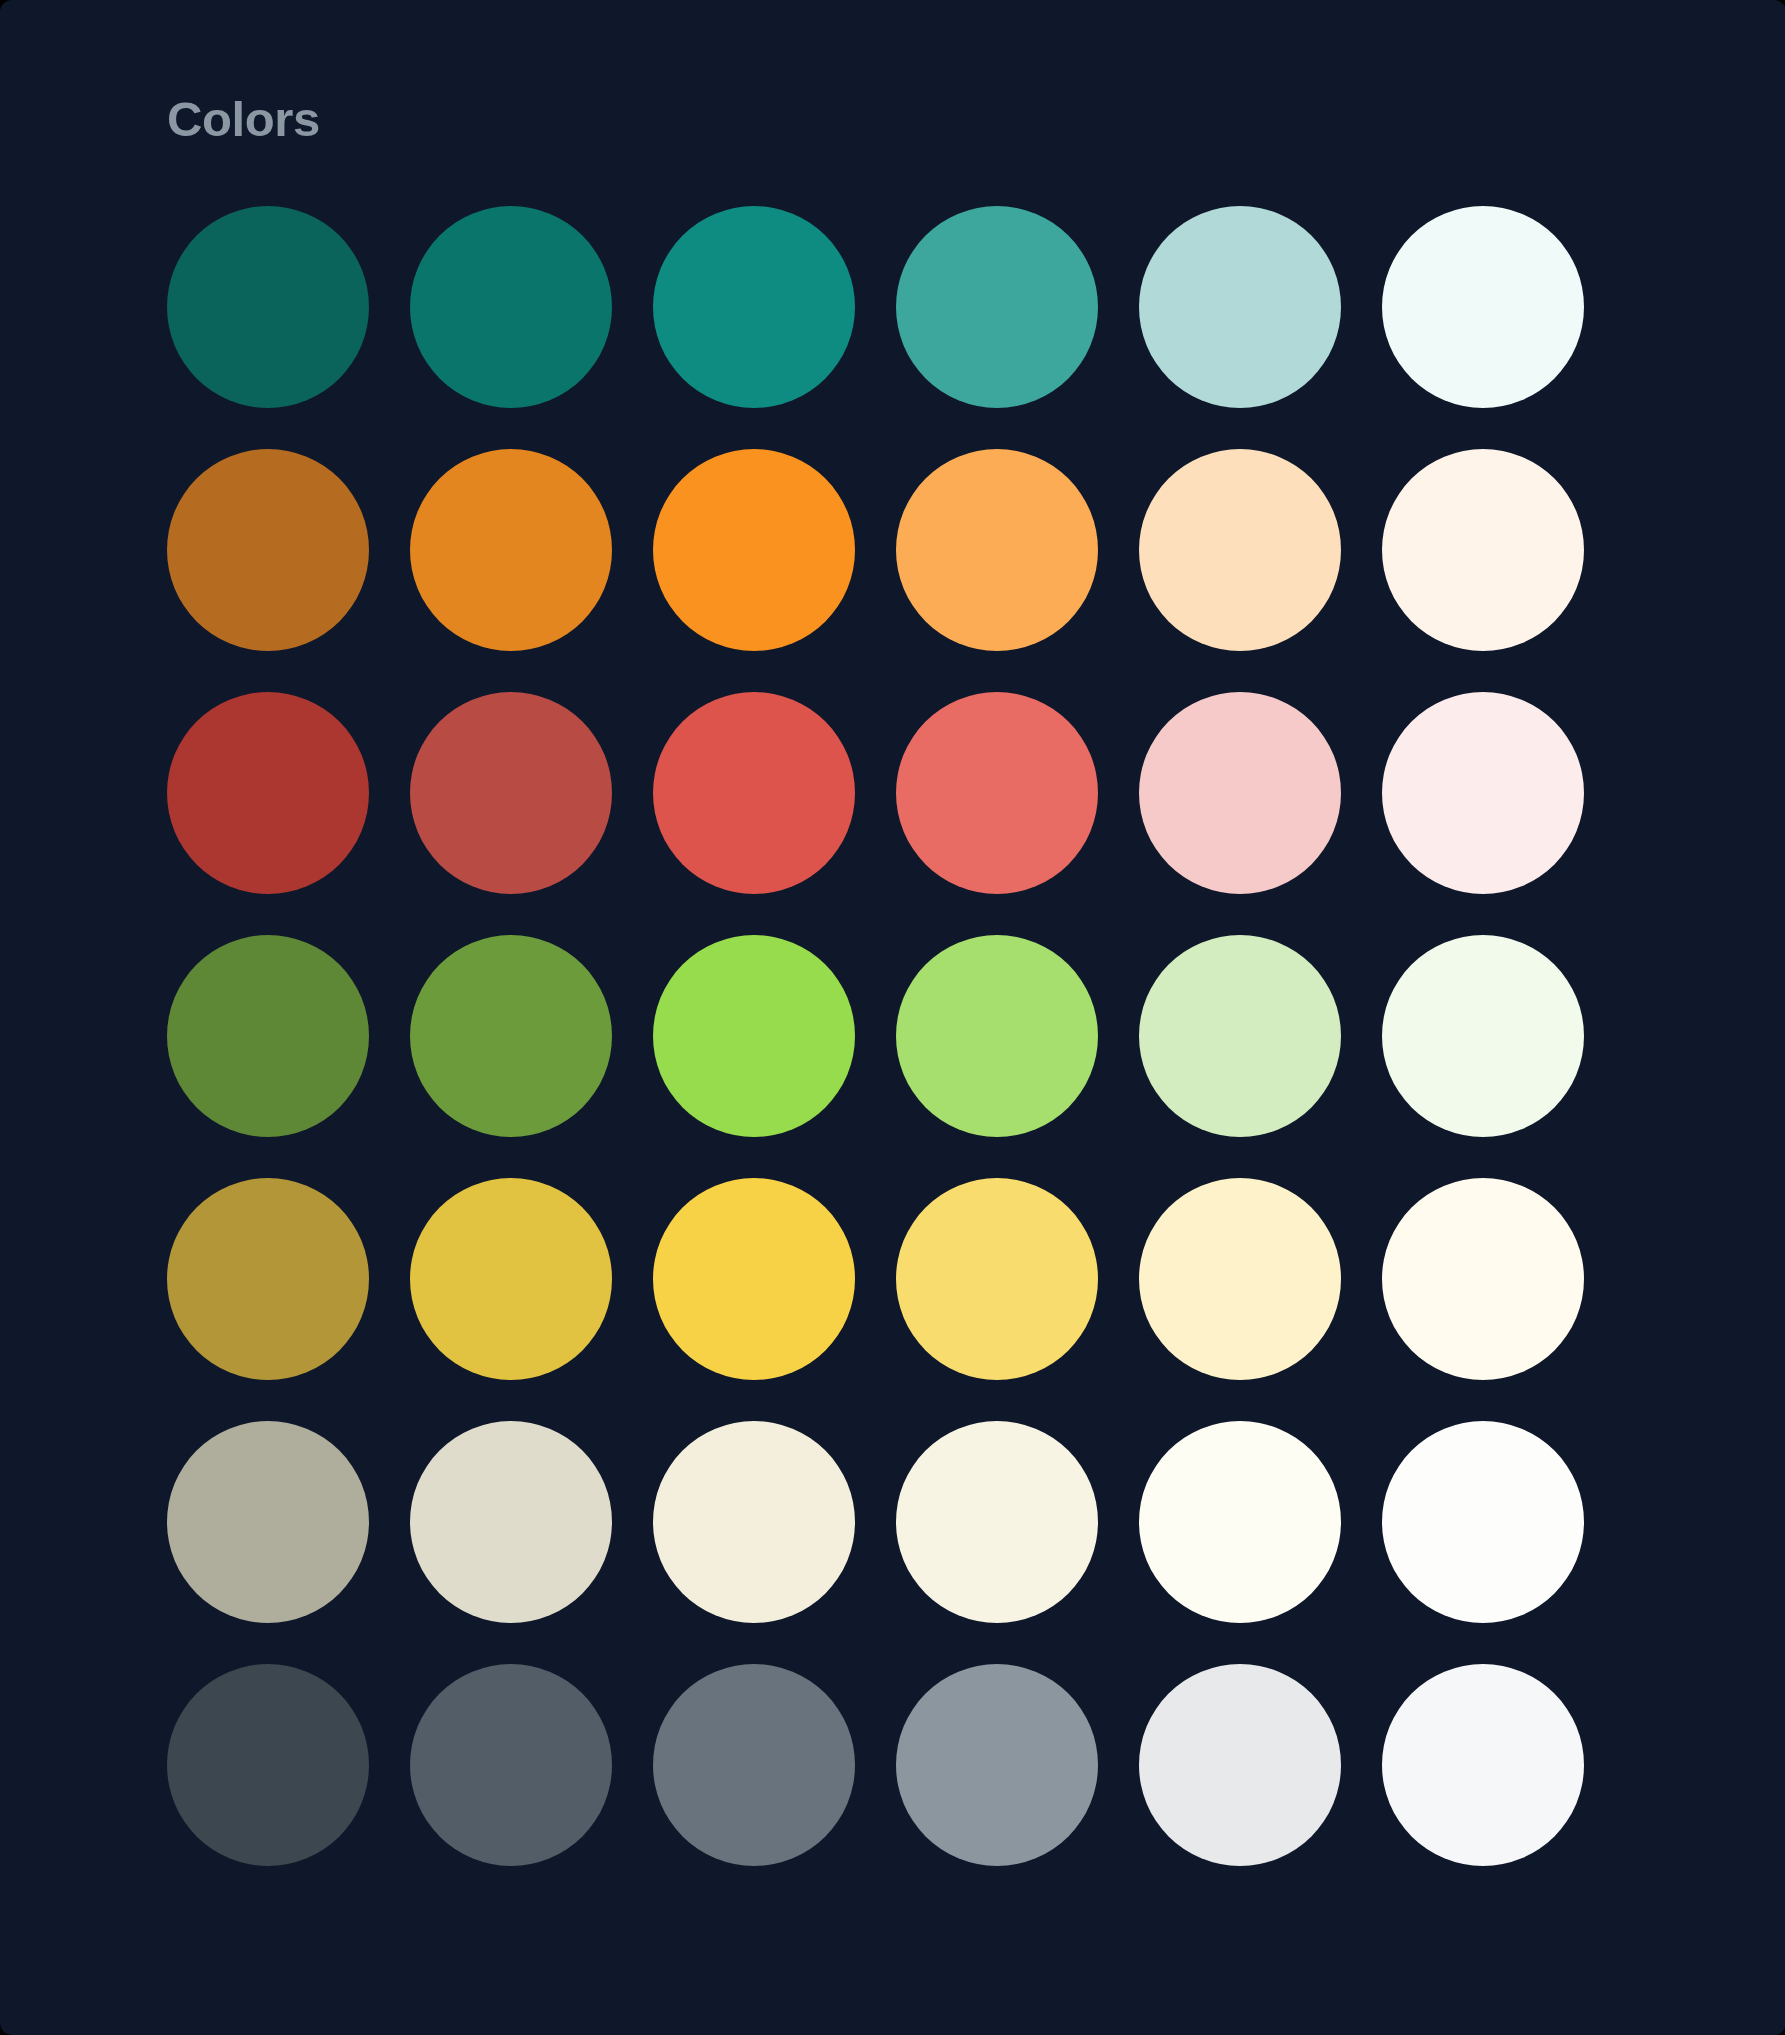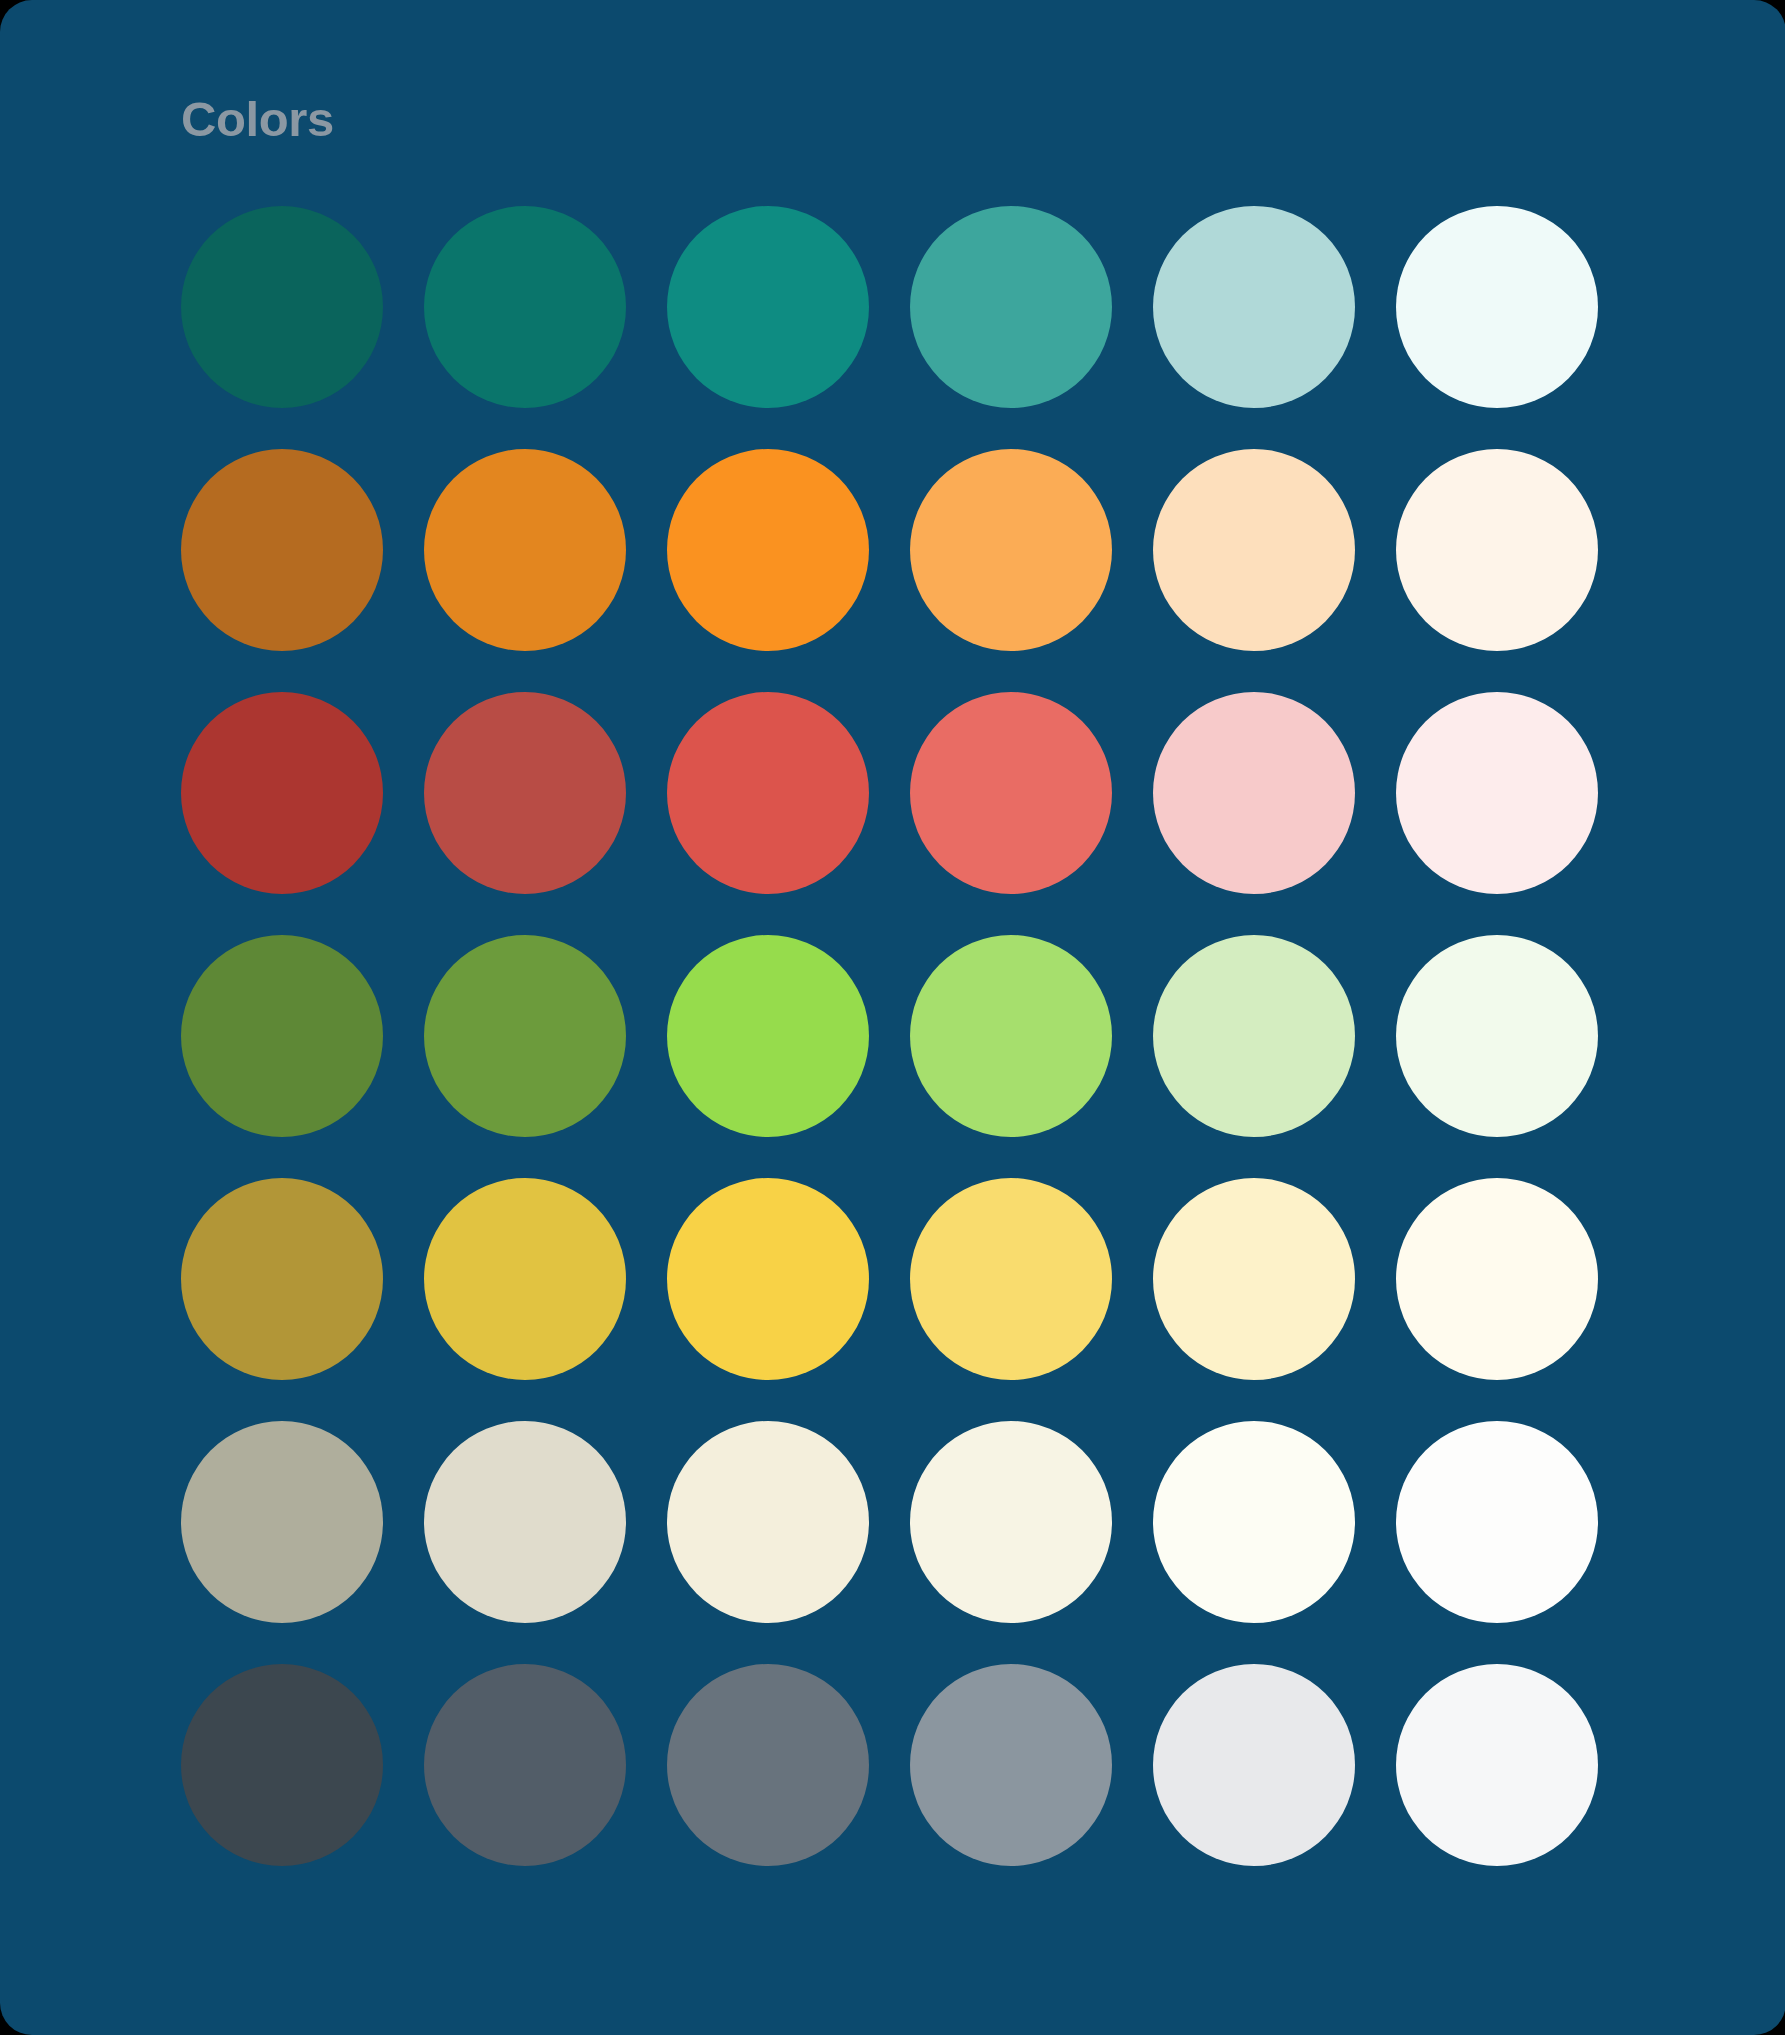--- a/index.html
+++ b/index.html
@@ -56,21 +56,21 @@
   .swatch {
     width: 202px;
     height: 202px;
     border-radius: 50%;
     flex: 0 0 auto;
   }
 </style>
 </head>
 <body style="background: rgb(0, 0, 0);">
 
-<div class="palette-card" style="background: #0c4a6e; border-radius: 32px; padding-left: 14px;">
+<div class="palette-card" style="background: #0f172a; border-radius: 12px;">
   <div class="palette-inner">
 
     <h1 class="palette-title" style="color: rgb(139, 152, 163);">Colors</h1>
 
     <div class="swatch-grid" style="row-gap: 41px;">
         <div class="swatch-row" style="column-gap: 41px;">
           <div class="swatch" title="#0A645C" style="width: 202px; height: 202px; background: rgb(10, 100, 92);"></div>
           <div class="swatch" title="#0A756B" style="width: 202px; height: 202px; background: rgb(10, 117, 107);"></div>
           <div class="swatch" title="#0E8C82" style="width: 202px; height: 202px; background: rgb(14, 140, 130);"></div>
           <div class="swatch" title="#3DA69D" style="width: 202px; height: 202px; background: rgb(61, 166, 157);"></div>

